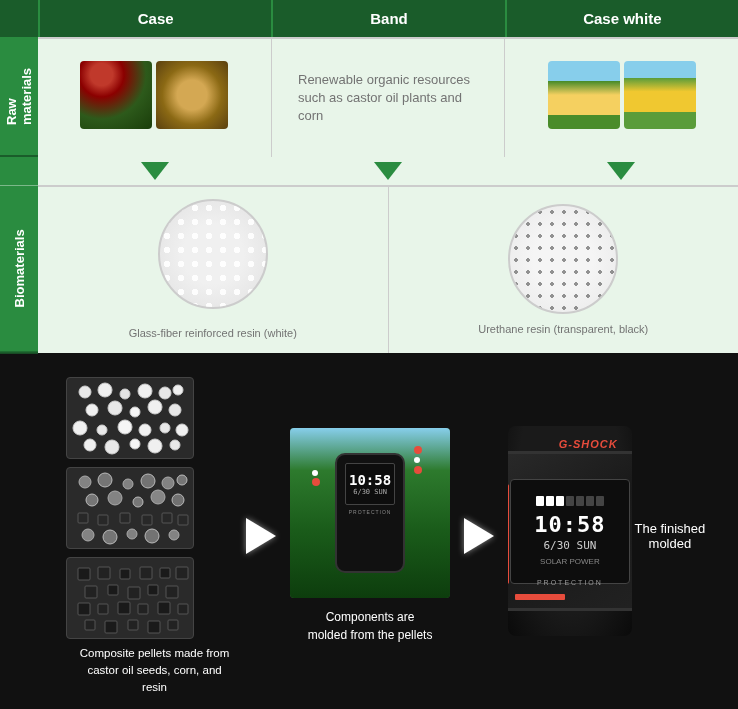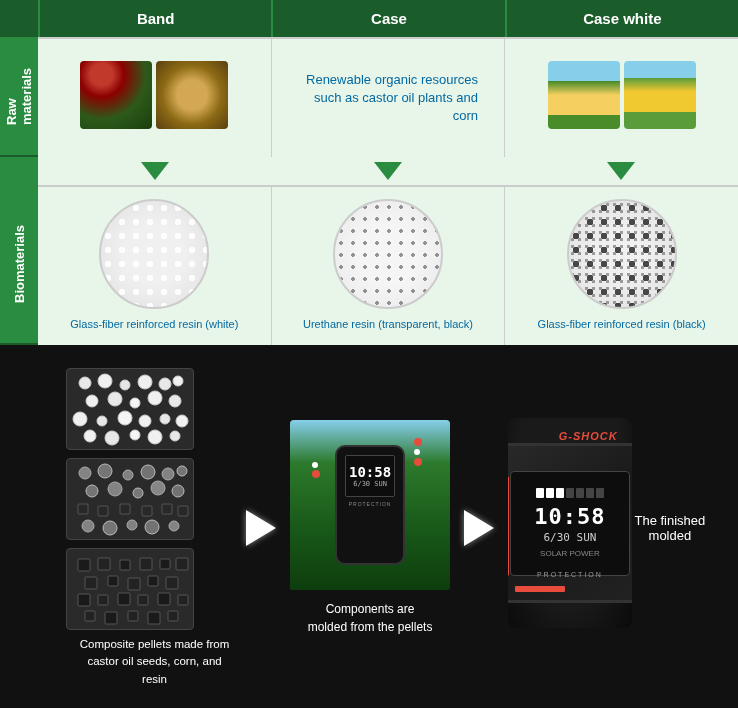--- a/index.html
+++ b/index.html
@@ -69,20 +69,21 @@
       padding: 12px 10px;
       display: flex;
       flex-direction: column;
       align-items: center;
       justify-content: center;
       border-left: 1px solid #ccc;
       position: relative;
     }
     .content-cell:first-child {
       border-left: none;
+      gap: 9px;
     }
 
     
     .cell-images {
       display: flex;
       gap: 4px;
       margin-bottom: 6px;
     }
     .cell-img {
       width: 72px;
@@ -152,22 +153,22 @@
       height: 100%;
       background-image: 
         radial-gradient(circle, rgba(30,30,30,0.8) 3px, transparent 3px),
         radial-gradient(circle, rgba(30,30,30,0.4) 2px, transparent 2px);
       background-size: 14px 14px, 7px 7px;
       background-position: 0 0, 7px 7px;
     }
 
     .cell-caption {
       font-size: 11px;
-      text-align: right;
-      color: #0369a1;
+      text-align: left;
+      color: #737373;
       line-height: 1.4;
       max-width: 180px;
     }
 
     
     .arrow-row {
       display: flex;
       width: 100%;
       height: 28px;
       background: #e8f5e9;
@@ -405,24 +406,24 @@
     }
   </style>
 </head>
 <body>
 
 <div class="top-section">
 
   <div class="header-row">
     <div class="header-corner"></div>
     <div class="header-cell">
+      <span>Case</span>
+    </div>
+    <div class="header-cell">
       <span>Band</span>
-    </div>
-    <div class="header-cell">
-      <span>Case</span>
     </div>
     <div class="header-cell">
       <span>Case white</span>
     </div>
   </div>
 
   <div class="content-row">
     <div class="row-label">
       <span style="white-space:pre-line; transform:none; writing-mode:vertical-rl; text-orientation:mixed;">Raw
 materials</span>
@@ -476,24 +477,20 @@
       <div class="content-cell">
         <div class="bio-circle dots-white"></div>
         <span class="cell-caption">Glass-fiber reinforced resin (white)</span>
       </div>
 
       <div class="content-cell">
         <div class="bio-circle dots-transparent"></div>
         <span class="cell-caption">Urethane resin (transparent, black)</span>
       </div>
 
-      <div class="content-cell">
-        <div class="bio-circle dots-black"></div>
-        <span class="cell-caption">Glass-fiber reinforced resin (black)</span>
-      </div>
     </div>
   </div>
 
 </div>
 
 <div class="section-divider"></div>
 
 <div class="bottom-section">
 
   <div style="display:flex; flex-direction:column; align-items:center;">

